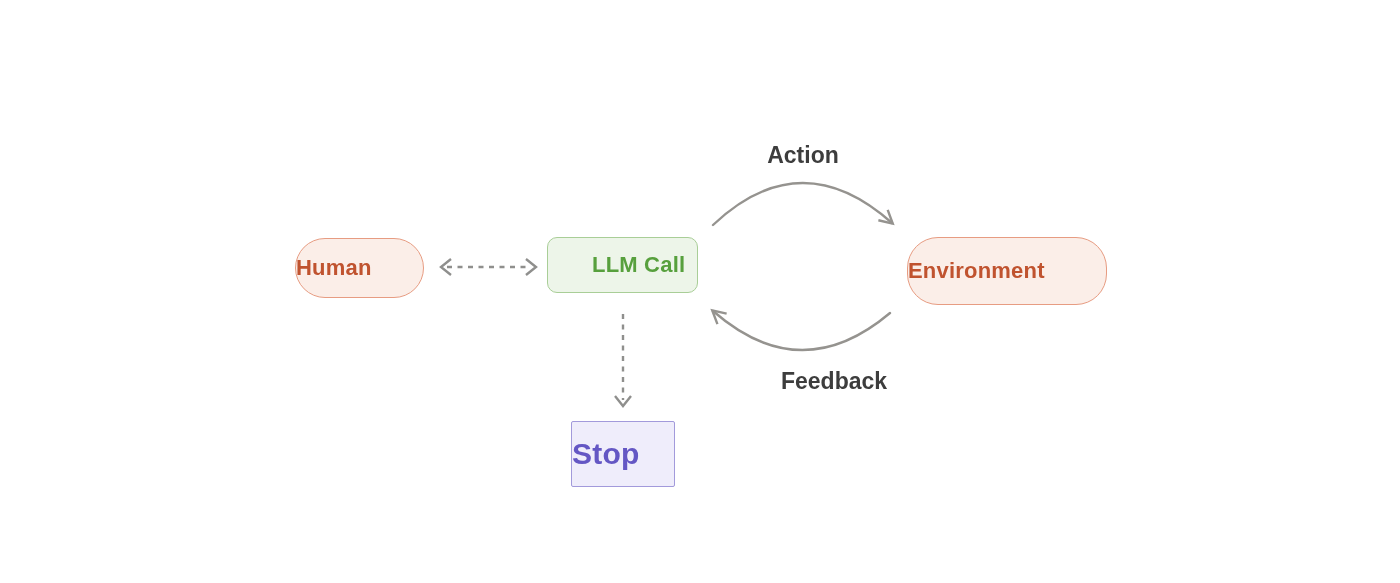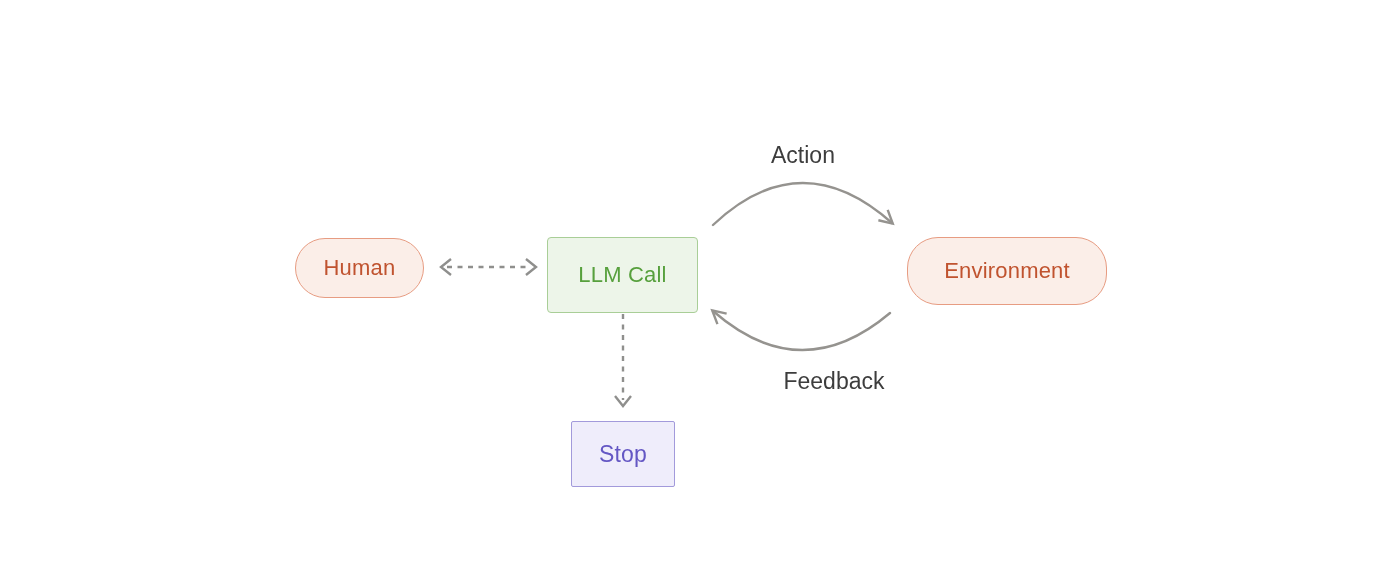--- a/index.html
+++ b/index.html
@@ -14,42 +14,42 @@
   body{font-family:"Liberation Sans","DejaVu Sans",sans-serif;}
   .canvas{
     position:relative;width:1400px;height:583px;background:var(--bg);overflow:hidden;
   }
   .arrows{position:absolute;left:0;top:0;width:1400px;height:583px;}
   .arc{stroke:var(--arrow-gray);stroke-width:2.4;fill:none;stroke-linecap:round;}
   .dashline{stroke:var(--dash-gray);stroke-width:2.4;fill:none;stroke-dasharray:5 5.5;}
   .arc-head{stroke:var(--arrow-gray);stroke-width:2.4;fill:none;stroke-linejoin:miter;}
   .dash-head{stroke:var(--dash-gray);stroke-width:2.4;fill:none;stroke-linejoin:miter;}
   .node{
-    position:absolute;display:flex;align-items:center;justify-content:center;
-    font-weight:400;font-size:22px;letter-spacing:.2px;
+    position:absolute;display:flex;align-items:center;justify-content:flex-start;
+    font-weight:700;font-size:22px;letter-spacing:.2px;
   }
   .node-human{
     left:295px;top:238px;width:129px;height:60px;border-radius:30px;
     background:var(--pill-bg);border:1.5px solid var(--pill-border);color:var(--pill-text);
   }
   .node-env{
     left:907px;top:237px;width:200px;height:68px;border-radius:31px;
     background:var(--pill-bg);border:1.5px solid var(--pill-border);color:var(--pill-text);
   }
   .node-llm{
-    left:547px;top:237px;width:151px;height:76px;border-radius:4px;
-    background:var(--green-bg);border:1.5px solid var(--green-border);color:var(--green-text);
+    left:547px;top:237px;width:151px;height:56px;border-radius:10px;
+    background:var(--green-bg);border:1.5px solid var(--green-border);color:var(--green-text);padding-left:44px;
   }
   .node-stop{
     left:571px;top:421px;width:104px;height:66px;border-radius:2px;
     background:var(--purple-bg);border:1.5px solid var(--purple-border);color:var(--purple-text);
-    font-size:23px;
+    font-size:30px;
   }
   .edge-label{
-    position:absolute;color:var(--label-text);font-size:23px;font-weight:400;
+    position:absolute;color:var(--label-text);font-size:23px;font-weight:700;
     transform:translateX(-50%);white-space:nowrap;
   }
   .label-action{left:803px;top:142px;}
   .label-feedback{left:803px;top:368px;margin-left:31px;}
 </style>
 </head>
 <body>
 
 <div class="canvas">
 

